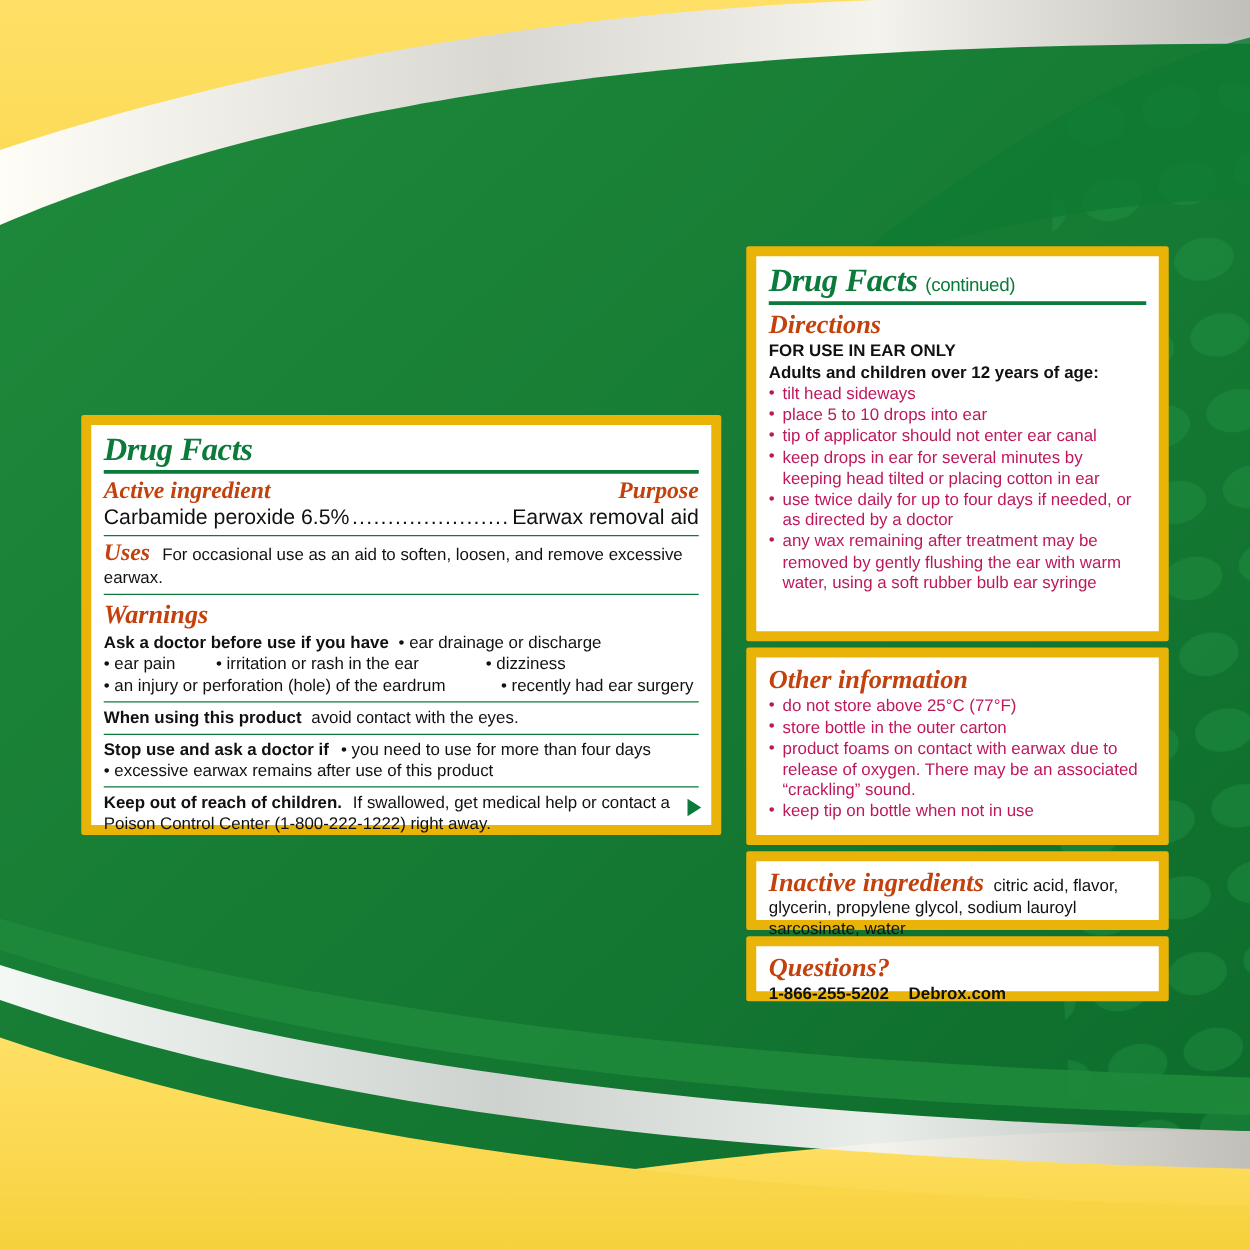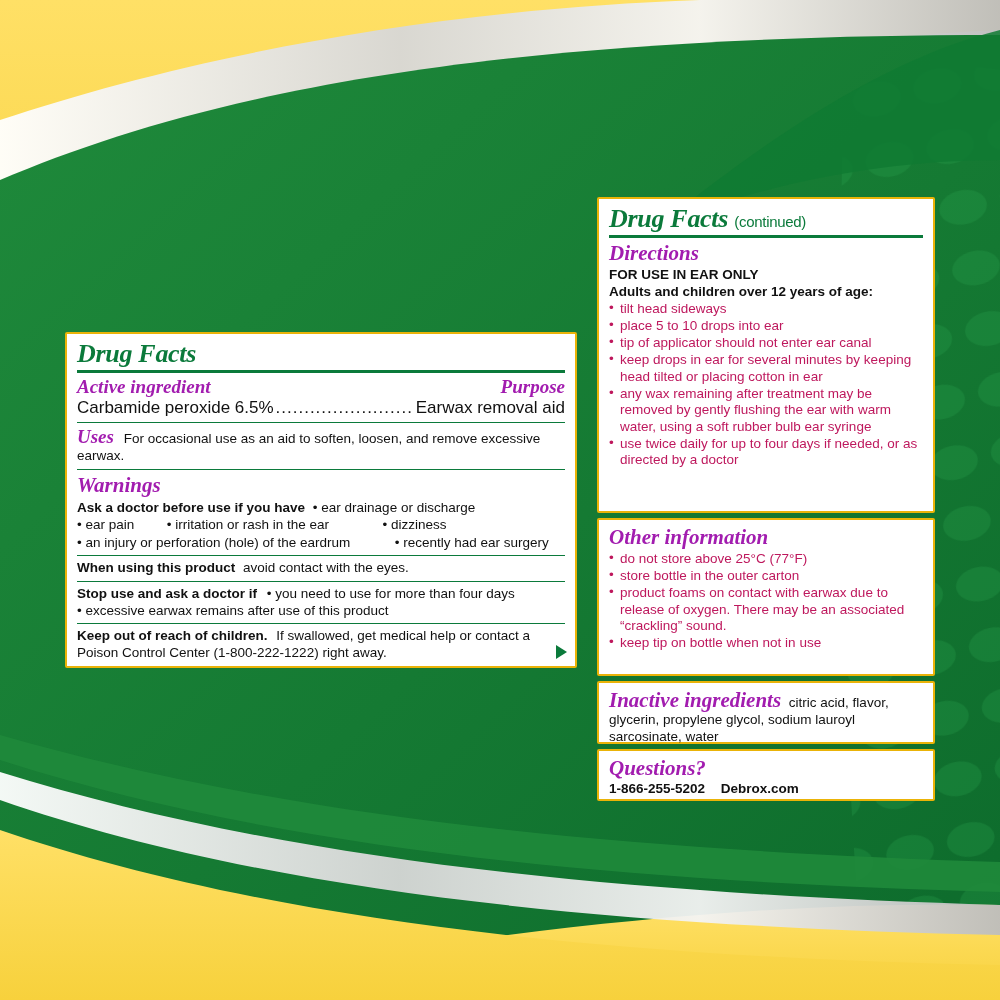--- a/index.html
+++ b/index.html
@@ -21,21 +21,21 @@
   .bg-layer {
     position: absolute;
     inset: 0;
     width: 1000px;
     height: 1000px;
   }
   
   .panel {
     position: absolute;
     background: #ffffff;
-    border: 2px solid #eab308;
+    border: 8px solid #eab308;
     border-radius: 2px;
     box-sizing: border-box;
   }
   .left-panel {
     left: 65px;
     top: 332px;
     width: 512px;
     height: 336px;
     padding: 0;
   }
@@ -64,21 +64,21 @@
     margin: 3px 0 4px 0;
   }
   .rule-thin {
     border-top: 1.5px solid #0b7a3b;
     margin: 4px 0 4px 0;
   }
   .sec-head {
     font-family: "Liberation Serif", serif;
     font-style: italic;
     font-weight: bold;
-    color: #a21caf;
+    color: #c2410c;
     font-size: 19px;
     line-height: 1.1;
   }
   .sec-head-big {
     font-size: 21px;
   }
   .body-txt {
     font-family: "Liberation Sans", sans-serif;
     color: #111111;
     font-size: 13.5px;
@@ -259,22 +259,22 @@
 
       <div class="sec-head sec-head-big">Directions</div>
       <div class="body-txt bold" style="margin-top:2px;">FOR USE IN EAR ONLY</div>
       <div class="body-txt bold">Adults and children over 12 years of age:</div>
 
       <ul class="bul" style="margin-top:1px;">
         <li>tilt head sideways</li>
         <li>place 5 to 10 drops into ear</li>
         <li>tip of applicator should not enter ear canal</li>
         <li>keep drops in ear for several minutes by keeping head tilted or placing cotton in ear</li>
+        <li>use twice daily for up to four days if needed, or as directed by a doctor</li>
         <li>any wax remaining after treatment may be removed by gently flushing the ear with warm water, using a soft rubber bulb ear syringe</li>
-        <li>use twice daily for up to four days if needed, or as directed by a doctor</li>
       </ul>
 
     </div>
   </div>
 
   <div class="panel right-panel-2">
     <div class="panel-inner">
       <div class="sec-head sec-head-big">Other information</div>
       <ul class="bul" style="margin-top:2px;">
         <li>do not store above 25°C (77°F)</li>

